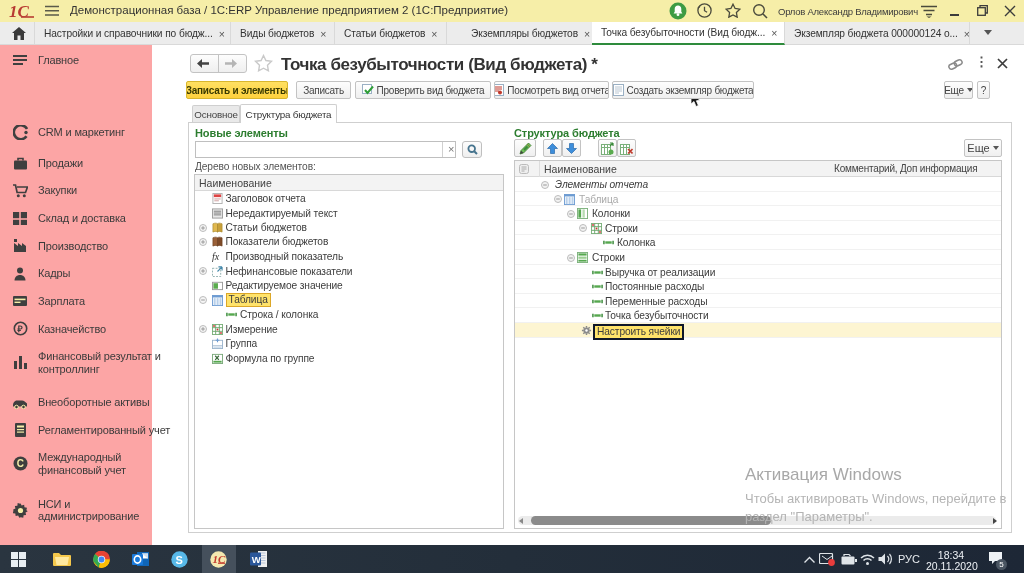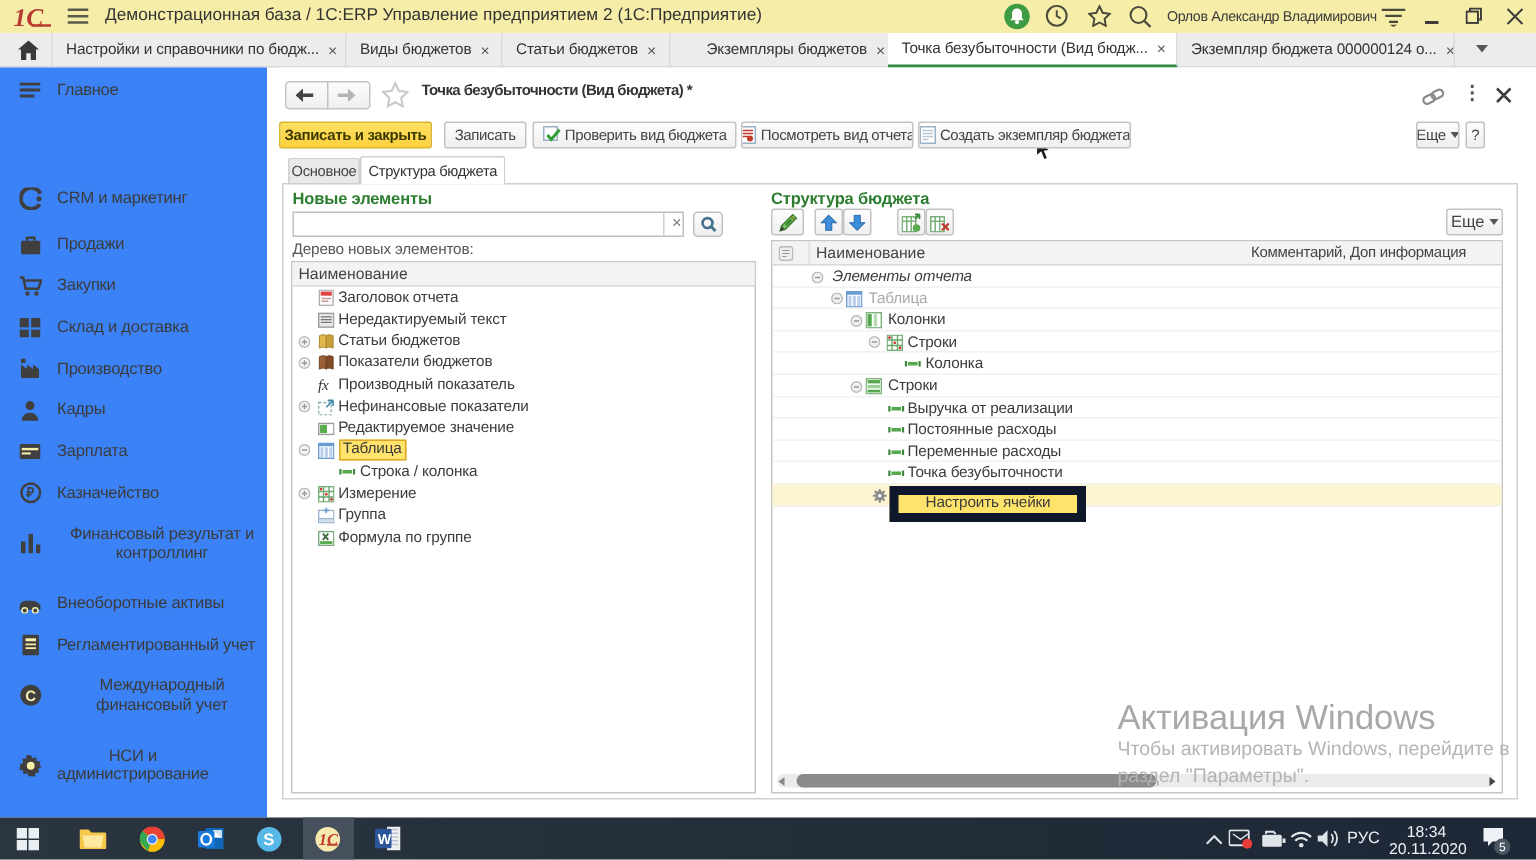--- a/index.html
+++ b/index.html
@@ -1,20 +1,20 @@
 <!DOCTYPE html>
 <html><head>
 <meta charset="utf-8">
 <style>
 * { margin:0; padding:0; box-sizing:border-box; }
 html,body { width:1024px; height:573px; overflow:hidden; font-family:"Liberation Sans", sans-serif; background:#fff; }
 .abs { position:absolute; }
 #topbar { position:absolute; left:0; top:0; width:1024px; height:22px; background:#f6eea8; }
 #tabbar { position:absolute; left:0; top:22px; width:1024px; height:23px; background:#ececec; border-bottom:1px solid #d9d9d9; }
-#sidebar { position:absolute; left:0; top:45px; width:178px; height:500px; background:#3b82f6;text-align:center; }
+#sidebar { position:absolute; left:0; top:45px; width:152px; height:500px; background:#fca5a5; }
 #main { position:absolute; left:185px; top:45px; width:839px; height:500px; background:#fff; }
 #taskbar { position:absolute; left:0; top:545px; width:1024px; height:28px; background:linear-gradient(90deg,#2a3540 0%,#232e3a 50%,#1d2736 100%); }
 .tab { position:absolute; top:0; height:23px; font-size:10.2px; letter-spacing:-0.1px; overflow:hidden; color:#333; display:flex; align-items:center; border-right:1px solid #d9d9d9; padding:0 6px 0 9px; white-space:nowrap; }
 .tab .x { color:#555; margin-left:6px; font-size:10.5px; letter-spacing:0; }
 .sbitem { position:absolute; left:0; width:178px; display:flex; align-items:center; color:#3b3b3b; font-size:11px; letter-spacing:-0.15px; line-height:12.5px; }
 .sbitem .ic { width:16px; height:16px; margin-left:12px; margin-right:10px; flex:0 0 16px; display:flex; align-items:center; justify-content:center; }
 .btn { position:absolute; top:36px; z-index:2; height:18px; background:linear-gradient(#fdfdfd,#efefef); border:1px solid #c3c3c3; border-radius:2px; font-size:10px; letter-spacing:-0.25px; overflow:hidden; white-space:nowrap; color:#444; display:flex; align-items:center; justify-content:center; white-space:nowrap; }
 .grn { color:#2c7d2f; }
 .lrow { position:absolute; left:0; width:100%; height:14.5px; font-size:10.2px; letter-spacing:-0.1px; color:#3c3c3c; }
 .rrow { position:absolute; left:0; width:100%; height:14.6px; font-size:10.2px; letter-spacing:-0.1px; color:#3c3c3c; border-bottom:1px solid #f1f1f1; }
@@ -173,33 +173,33 @@
   <div class="abs" style="left:33px;top:9px;width:1px;height:19px;background:#c3c3c3"></div>
   <svg class="abs" style="left:12px;top:14px" width="12" height="9" viewBox="0 0 12 9">
       <path d="M5 0L0 4.5 5 9V5.7h7V3.3H5z" fill="#444"></path>
     </svg>
   <svg class="abs" style="left:40px;top:14px" width="12" height="9" viewBox="0 0 12 9">
       <path d="M7 0l5 4.5L7 9V5.7H0V3.3h7z" fill="#b5b5b5"></path>
     </svg>
   <svg class="abs" style="left:69px;top:9px" width="19" height="18" viewBox="0 0 19 18">
       <path d="M9.5 1.5l2.4 5 5.6.8-4 4 .9 5.5-4.9-2.6-4.9 2.6.9-5.5-4-4 5.6-.8z" fill="none" stroke="#c9c9c9" stroke-width="1.4"></path>
     </svg>
-  <div class="abs" style="left:96px;top:10px;font-size:10px;letter-spacing:-0.4px;font-weight:bold;color:#333">Точка безубыточности (Вид бюджета) *</div>
+  <div class="abs" style="left:96px;top:10px;font-size:17px;letter-spacing:-0.4px;font-weight:bold;color:#333">Точка безубыточности (Вид бюджета) *</div>
   <svg class="abs" style="left:763px;top:13px" width="15" height="14" viewBox="0 0 15 14">
       <g fill="none" stroke="#8a8a8a" stroke-width="1.5">
         <rect x="0.8" y="5.6" width="8" height="5" rx="2.5" transform="rotate(-25 4.8 8.1)"></rect>
         <rect x="6.2" y="2.4" width="8" height="5" rx="2.5" transform="rotate(-25 10.2 4.9)"></rect>
       </g>
     </svg>
   <div class="abs" style="left:790px;top:9px;font-size:13px;color:#555;font-weight:bold">⋮</div>
   <svg class="abs" style="left:812px;top:13px" width="11" height="11" viewBox="0 0 11 11">
       <path d="M1 1l9 9M10 1l-9 9" stroke="#3c3c3c" stroke-width="1.7"></path>
     </svg>
 
-  <div class="btn" style="left:1px;width:102px;background:linear-gradient(#ffe062,#fed13d);border-color:#d8b62e;font-weight:bold;color:#3a3a00">Записать и закрыть</div>
+  <div class="btn" style="left:1px;width:102px;background:linear-gradient(#ffe062,#fed13d);border-color:#d8b62e;font-weight:bold;color:#3a3a00">Записать и элементы</div>
   <div class="btn" style="left:111px;width:55px">Записать</div>
   <div class="btn" style="left:170px;width:136px">
     <svg width="12" height="12" viewBox="0 0 12 12" style="margin-right:3px;flex-shrink:0">
         <rect x="0.5" y="0.5" width="9" height="9" fill="#fff" stroke="#9ab0c4"></rect>
         <path d="M3 6l2.5 3L11 2.5" stroke="#2f9e38" stroke-width="2" fill="none"></path>
       </svg>Проверить вид бюджета</div>
   <div class="btn" style="left:309px;width:115px">
     <svg width="11" height="12" viewBox="0 0 11 12" style="margin-right:3px;flex-shrink:0">
         <rect x="0.5" y="0.5" width="10" height="11" fill="#fff" stroke="#9ab0c4"></rect>
         <path d="M2 3h7M2 5h7M2 7h4" stroke="#c0392b" stroke-width="1"></path>
@@ -494,30 +494,30 @@
           <span style="position:absolute;left:90px;top:2px">Точка безубыточности</span>
         </div>
 <div class="rrow" style="top:146.0px;background:#fdf5d2;">
           <svg style="position:absolute;left:66px;top:2px" width="11" height="11" viewBox="0 0 12 12">
             <circle cx="6" cy="6" r="3.4" fill="#8a8a8a"></circle>
             <circle cx="6" cy="6" r="1.3" fill="#fff"></circle>
             <g stroke="#8a8a8a" stroke-width="1.6">
               <path d="M6 1v2M6 9v2M1 6h2M9 6h2M2.5 2.5l1.4 1.4M8.1 8.1l1.4 1.4M9.5 2.5L8.1 3.9M3.9 8.1L2.5 9.5"></path>
             </g>
           </svg>
-          <span style="position:absolute;left:78px;top:0.5px;background:#ffe36b;border:6px solid #0f172a;padding:0 18px;line-height:12px">Настроить ячейки</span>
+          <span style="position:absolute;left:78px;top:0.5px;background:#ffe36b;border:2px solid #0f172a;padding:0 2px;line-height:12px">Настроить ячейки</span>
         </div>
       </div>
     <div class="abs" style="left:3px;bottom:3px;width:478px;height:9px;background:#ebebeb;border-radius:5px"></div>
     <div class="abs" style="left:16px;bottom:3px;width:240px;height:9px;background:#8b8b8b;border-radius:5px"></div>
     <div class="abs" style="left:4px;bottom:4px;width:0;height:0;border-top:3.5px solid transparent;border-bottom:3.5px solid transparent;border-right:4px solid #888"></div>
     <div class="abs" style="right:4px;bottom:4px;width:0;height:0;border-top:3.5px solid transparent;border-bottom:3.5px solid transparent;border-left:4px solid #444"></div>
   </div>
 
-  <div class="abs" style="left:560px;top:420px;font-size:23px;color:#a8a8a8;z-index:4">Активация Windows</div>
+  <div class="abs" style="left:560px;top:420px;font-size:17px;color:#a8a8a8;z-index:4">Активация Windows</div>
   <div class="abs" style="left:560px;top:445px;font-size:13px;color:#b4b4b4;line-height:18px;z-index:4">Чтобы активировать Windows, перейдите в<br>раздел "Параметры".</div>
 </div>
 <div id="taskbar">
   <svg class="abs" style="left:11px;top:7px" width="15" height="15" viewBox="0 0 15 15">
       <rect x="0" y="0" width="7" height="7" fill="#e8eef2"></rect>
       <rect x="8" y="0" width="7" height="7" fill="#e8eef2"></rect>
       <rect x="0" y="8" width="7" height="7" fill="#e8eef2"></rect>
       <rect x="8" y="8" width="7" height="7" fill="#e8eef2"></rect>
     </svg>
   <svg class="abs" style="left:53px;top:7px" width="18" height="14" viewBox="0 0 18 14">

